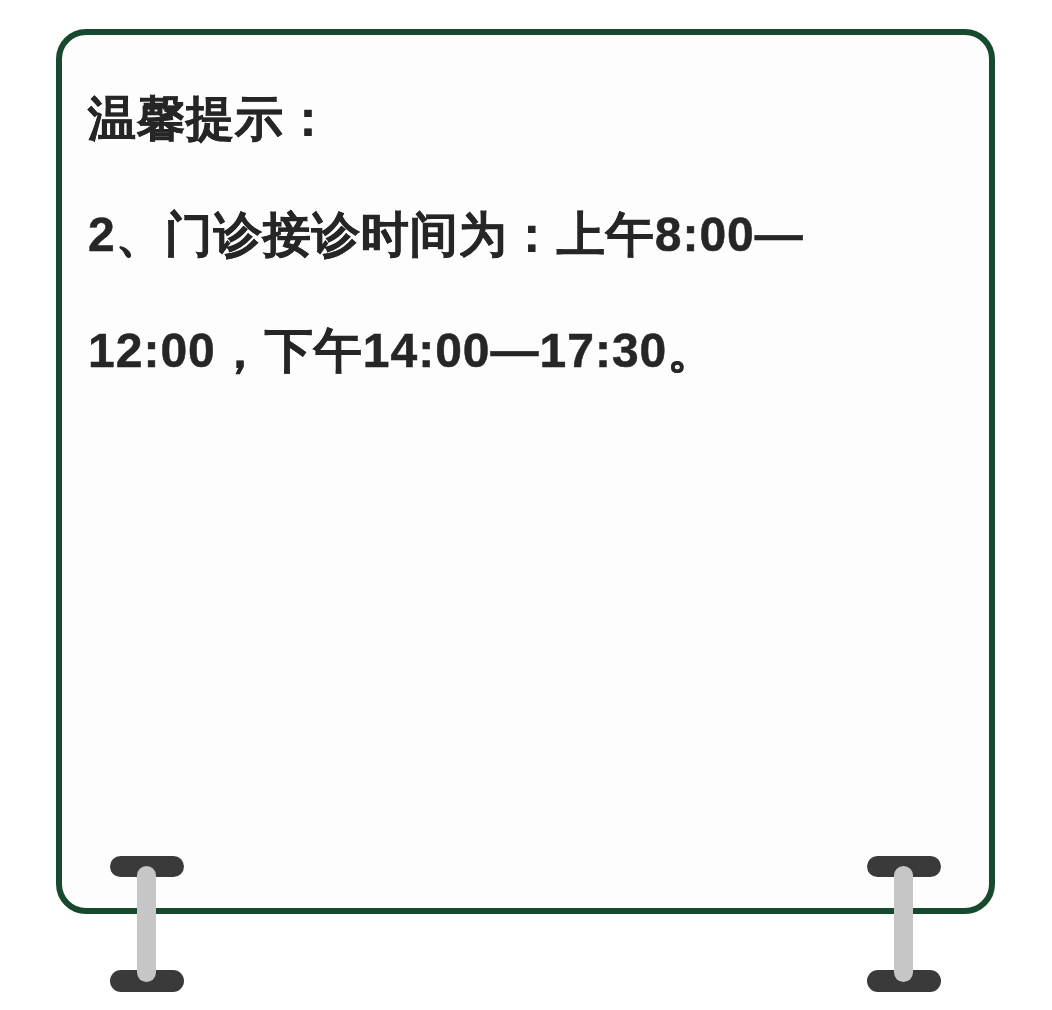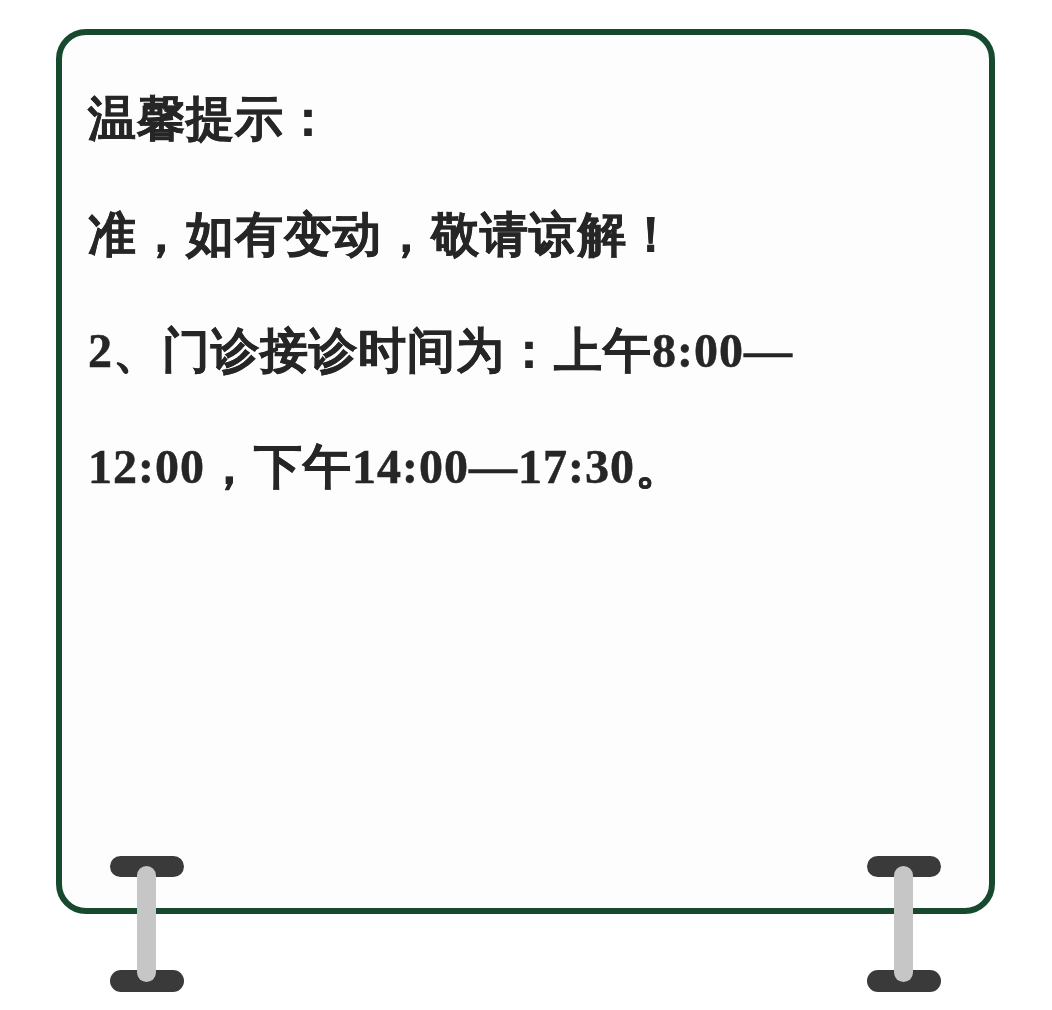--- a/index.html
+++ b/index.html
@@ -6,21 +6,21 @@
     margin: 0;
     padding: 0;
     background: #ffffff;
   }
   .stage {
     position: relative;
     width: 1052px;
     height: 1010px;
     overflow: hidden;
     background: #ffffff;
-    font-family: Liberation Serif, serif;
+    font-family: Liberation Sans, sans-serif;
   }
   .board {
     position: absolute;
     left: 56px;
     top: 29px;
     width: 939px;
     height: 885px;
     box-sizing: border-box;
     border: 6px solid var(--color-border, #17492e);
     border-radius: 30px;
@@ -75,21 +75,20 @@
   }
 </style>
 </head>
 <body style="background: rgb(255, 255, 255);">
 
 <div class="stage">
 
   <div class="board">
     <div class="text-block">
       <div class="line">温馨提示：</div>
-      <div class="line">准，如有变动，敬请谅解！</div>
       <div class="line">2、门诊接诊时间为：上午8:00—</div>
       <div class="line">12:00，下午14:00—17:30。</div>
     </div>
   </div>
 
   <div class="leg leg-left">
     <span class="cap cap-top"></span>
     <span class="bar"></span>
     <span class="cap cap-bottom"></span>
   </div>

